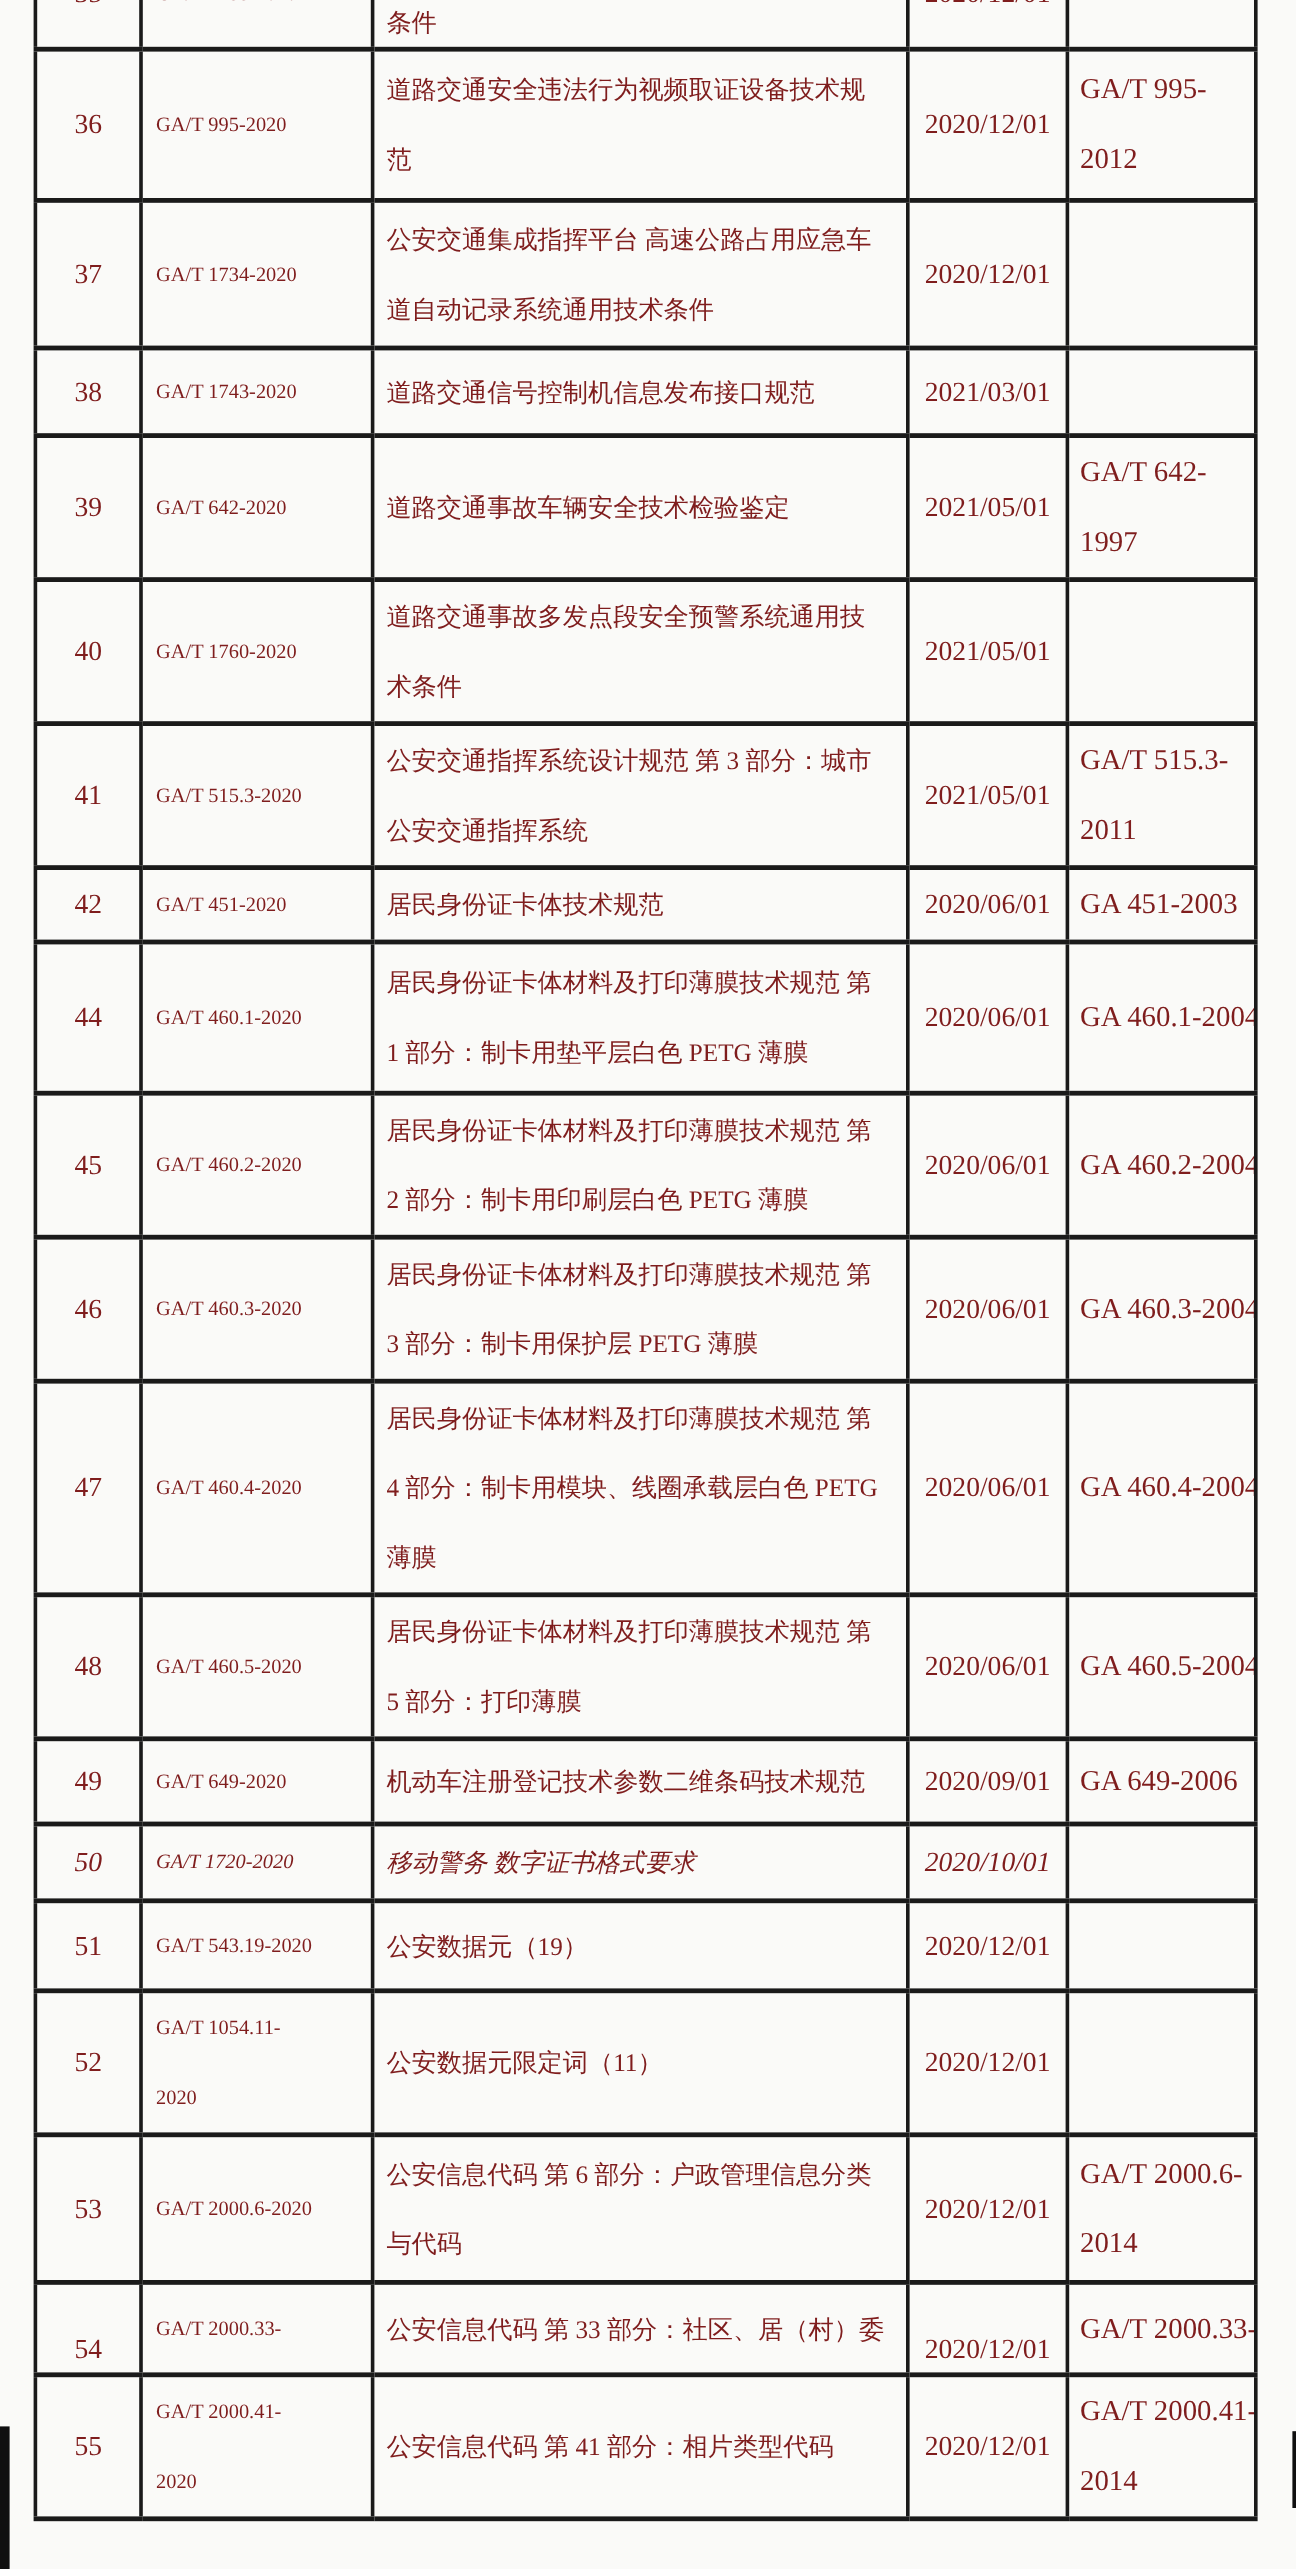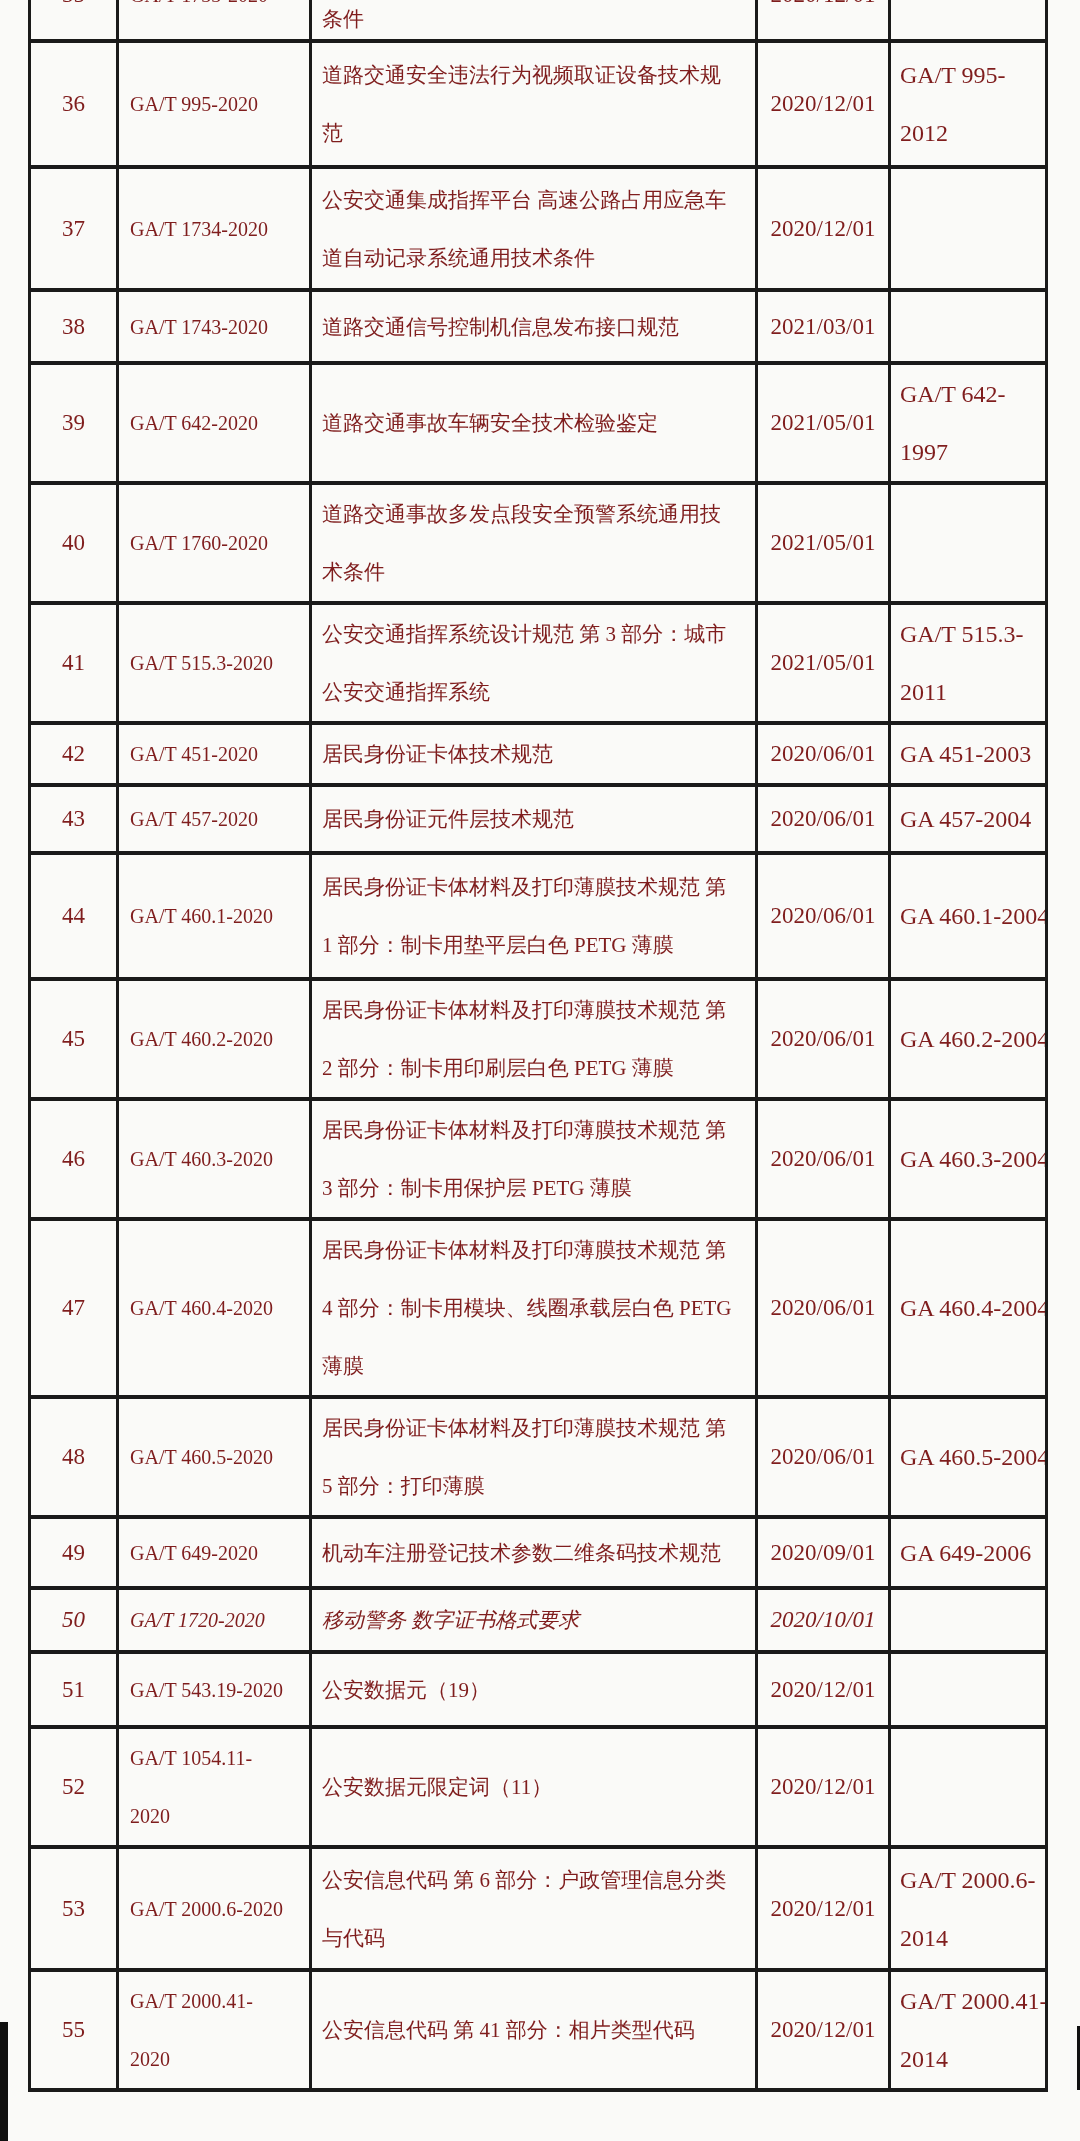--- a/index.html
+++ b/index.html
@@ -23,21 +23,21 @@
     border-bottom-width:4px;
     font-size:23px;
     line-height:58px;
     vertical-align:middle;
     white-space:pre;
     overflow:hidden;
     padding:0;
   }
   tr:first-child td{border-top:0;}
   td.c-num{text-align:center;}
-  td.c-std{padding-left:11px;font-size:20px;}
+  td.c-std{padding-left:11px;font-size:17px;}
   td.c-name{padding-left:10px;padding-right:4px;font-size:21px;}
   td.c-date{text-align:center;}
   td.c-rep{padding-left:9px;padding-right:3px;font-size:24px;}
 
   
   tr.clipped td{vertical-align:top;}
   tr.clipped td.c-name{vertical-align:bottom;line-height:34px;padding-bottom:3px;}
   .peek-cell{position:relative;}
   .peek{
     position:absolute;top:-17px;left:0;right:0;
@@ -128,27 +128,20 @@
           <td class="c-rep">GA/T 515.3-
 2011</td>
         </tr>
         <tr style="height: 62px;">
           <td class="c-num">42</td>
           <td class="c-std">GA/T 451-2020</td>
           <td class="c-name">居民身份证卡体技术规范</td>
           <td class="c-date">2020/06/01</td>
           <td class="c-rep">GA 451-2003</td>
         </tr>
-        <tr style="height: 68px;">
-          <td class="c-num">43</td>
-          <td class="c-std">GA/T 457-2020</td>
-          <td class="c-name">居民身份证元件层技术规范</td>
-          <td class="c-date">2020/06/01</td>
-          <td class="c-rep">GA 457-2004</td>
-        </tr>
         <tr style="height: 126px;">
           <td class="c-num">44</td>
           <td class="c-std">GA/T 460.1-2020</td>
           <td class="c-name">居民身份证卡体材料及打印薄膜技术规范 第
 1 部分：制卡用垫平层白色 PETG 薄膜</td>
           <td class="c-date">2020/06/01</td>
           <td class="c-rep">GA 460.1-2004</td>
         </tr>
         <tr style="height: 118px;">
           <td class="c-num">45</td>
@@ -214,20 +207,27 @@
         </tr>
         <tr style="height: 123px;">
           <td class="c-num">53</td>
           <td class="c-std">GA/T 2000.6-2020</td>
           <td class="c-name">公安信息代码 第 6 部分：户政管理信息分类
 与代码</td>
           <td class="c-date">2020/12/01</td>
           <td class="c-rep">GA/T 2000.6-
 2014</td>
         </tr>
+        <tr class=" r54" style="height: 77px;">
+          <td class="c-num">54</td>
+          <td class="c-std">GA/T 2000.33-</td>
+          <td class="c-name">公安信息代码 第 33 部分：社区、居（村）委</td>
+          <td class="c-date">2020/12/01</td>
+          <td class="c-rep">GA/T 2000.33-</td>
+        </tr>
         <tr style="height: 112px;">
           <td class="c-num">55</td>
           <td class="c-std">GA/T 2000.41-
 2020</td>
           <td class="c-name">公安信息代码 第 41 部分：相片类型代码</td>
           <td class="c-date">2020/12/01</td>
           <td class="c-rep">GA/T 2000.41-
 2014</td>
         </tr>
       </tbody>

